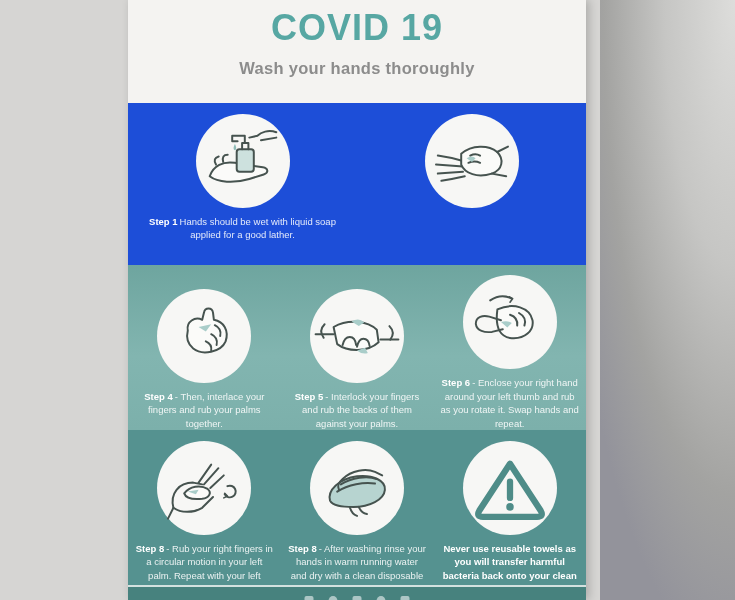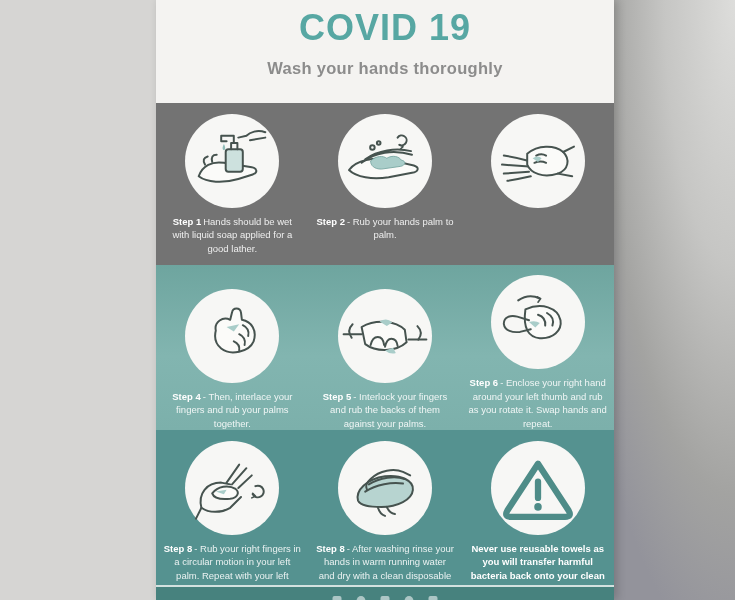--- a/index.html
+++ b/index.html
@@ -1,27 +1,27 @@
 <!DOCTYPE html>
 <html><head>
 <meta charset="utf-8">
 <style>
   html,body{margin:0;padding:0;background:#d6d5d3;}
   .canvas{position:relative;width:735px;height:600px;overflow:hidden;
           background:#d6d5d3;font-family:"Liberation Sans",sans-serif;}
   .bg-right{position:absolute;left:600px;top:0;width:135px;height:600px;
             background:radial-gradient(130% 110% at 100% 0%, #dddddb 0%, #c6c6c4 40%, #a3a3a1 75%, #93939b 100%);}
-  .poster{position:absolute;left:156px;top:0;width:458px;height:600px;
+  .poster{position:absolute;left:128px;top:0;width:458px;height:600px;
           background:#f4f3f1;box-shadow:3px 0 9px rgba(0,0,0,0.20);}
   .header{height:103px;text-align:center;padding-top:9px;box-sizing:border-box;}
   .t1{color:#57a7a3;font-size:36px;font-weight:bold;letter-spacing:1px;line-height:1.05;}
   .t2{color:#57a7a3;font-size:27px;font-weight:bold;letter-spacing:2px;line-height:1.05;}
   .t3{color:#8c8c8c;font-size:16.5px;font-weight:bold;margin-top:12px;letter-spacing:0.3px;}
   .row{display:flex;}
-  .row1{background:#737373;height:162px;}
+  .row1{background:#1d4ed8;height:162px;}
   .row2{background:linear-gradient(180deg,#6ea59f 0%,#82b5b0 55%,#7cb0ab 100%);height:165px;align-items:flex-end;}
   .row3{background:#559290;height:155px;}
   .cell{flex:1;display:flex;flex-direction:column;align-items:center;}
   .circle{width:94px;height:94px;border-radius:50%;background:#f7f7f5;margin-top:11px;
           display:flex;align-items:center;justify-content:center;flex:none;}
   .caption{margin-top:7px;padding:0 7px;text-align:center;font-size:9.5px;line-height:1.42;
            color:rgba(255,255,255,0.88);}
   .step-label{font-weight:bold;color:#ffffff;margin-right:2px;}
   .warn-caption{font-weight:bold;color:#ffffff;}
   .footer{position:absolute;left:0;bottom:0;width:100%;height:13px;background:#47827e;
@@ -58,38 +58,20 @@
               <path d="M87 8 C78 5 70 8 66 12 L57 14 M87 14 L70 17"></path>
             </g>
             <path d="M41 21 Q38 26.5 41 28 Q44 26.5 41 21 Z" fill="#8fbcb8"></path>
           </svg>
         </div>
         <div class="caption">
           <span class="step-label">Step 1</span><span>Hands should be wet with liquid soap applied for a good lather.</span>
         </div>
       </div>
 
-      <div class="cell">
-        <div class="circle">
-          <svg width="90" height="72" viewBox="0 0 100 80">
-            <g fill="none" stroke="#46534f" stroke-width="2.2" stroke-linecap="round" stroke-linejoin="round">
-              <path d="M10 50 C18 39 38 35 56 39 L82 45 C89 47 87 52 80 53 L54 58 C36 61 18 58 10 50 Z" fill="#fbfbf9"></path>
-              <path d="M24 42 C38 30 60 27 80 33 M28 38 C42 28 62 25 79 29"></path>
-              <circle cx="36" cy="25" r="2.5"></circle>
-                <circle cx="43" cy="20" r="2"></circle>
-              <path d="M64 14 a5.5 5.5 0 1 1 2 8"></path>
-              <path d="M66 22 l4 2 -3 3" stroke-width="1.8"></path>
-            </g>
-            <path d="M34 40 C40 34 48 34 52 37 C58 33 66 35 68 39 C74 40 73 45 67 46 L46 49 C38 49 34 45 34 40 Z" fill="#a9cdc9" stroke="#7ba8a4" stroke-width="1"></path>
-          </svg>
-        </div>
-        <div class="caption">
-          <span class="step-label">Step 2</span><span>- Rub your hands palm to palm.</span>
-        </div>
-      </div>
 
       <div class="cell">
         <div class="circle">
           <svg width="90" height="72" viewBox="0 0 100 80">
             <g fill="none" stroke="#46534f" stroke-width="2.2" stroke-linecap="round" stroke-linejoin="round">
               <path d="M12 34 Q26 36 40 40 M10 44 Q25 45 40 46 M12 54 Q26 53 40 52 M16 62 Q29 60 42 57"></path>
               <path d="M38 32 C50 22 68 22 78 30 C86 38 84 50 72 54 C56 59 42 54 38 44 Z" fill="#fbfbf9"></path>
               <path d="M78 30 L90 24 M72 54 L88 57"></path>
               <path d="M48 34 q6 -3 11 0 M46 42 q7 -3 13 0"></path>
             </g>

